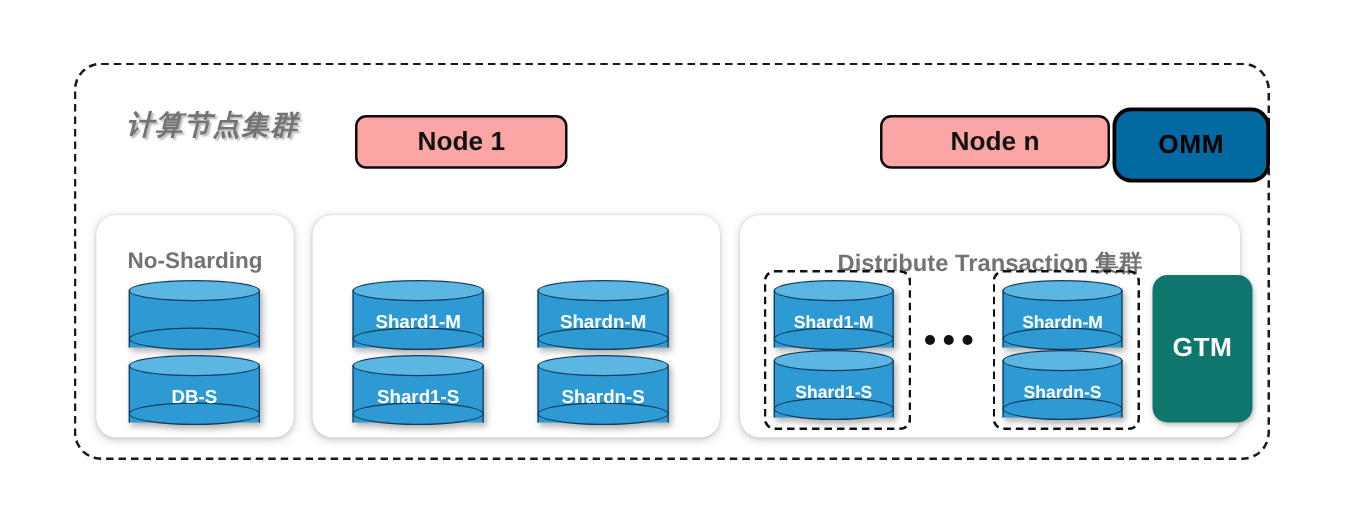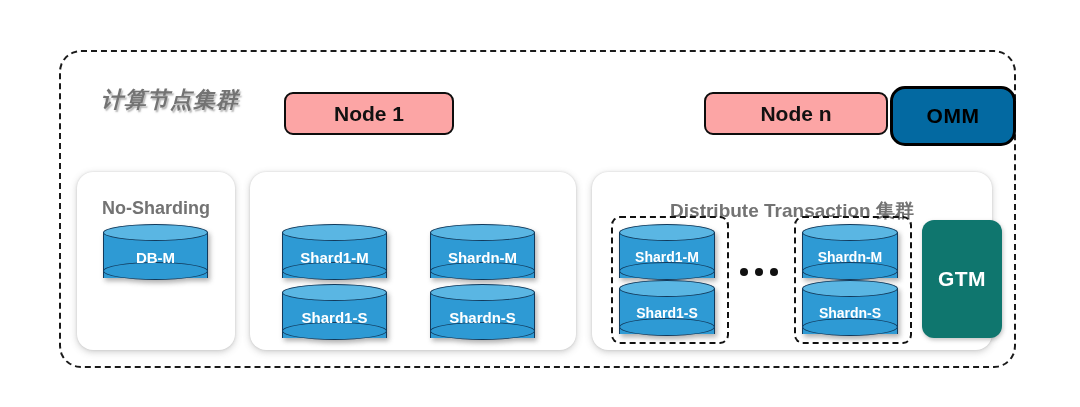--- a/index.html
+++ b/index.html
@@ -256,23 +256,28 @@
     </div>
   </div>
 
   <div class="panel panel-no-sharding">
     <div class="panel-title">No-Sharding</div>
 
     <div class="cyl ns-m">
       <div class="cyl-body"></div>
       <div class="cyl-bottom"></div>
       <div class="cyl-top"></div>
-      <div class="cyl-label">DB-M</div>
-    </div>
-
+    </div>
+
+    <div class="cyl ns-s">
+      <div class="cyl-body"></div>
+      <div class="cyl-bottom"></div>
+      <div class="cyl-top"></div>
+      <div class="cyl-label">DB-S</div>
+    </div>
   </div>
 
   <div class="panel panel-sharding">
 
     <div class="cyl sh-c1 sh-r1">
       <div class="cyl-body"></div>
       <div class="cyl-bottom"></div>
       <div class="cyl-top"></div>
       <div class="cyl-label">Shard1-M</div>
     </div>

